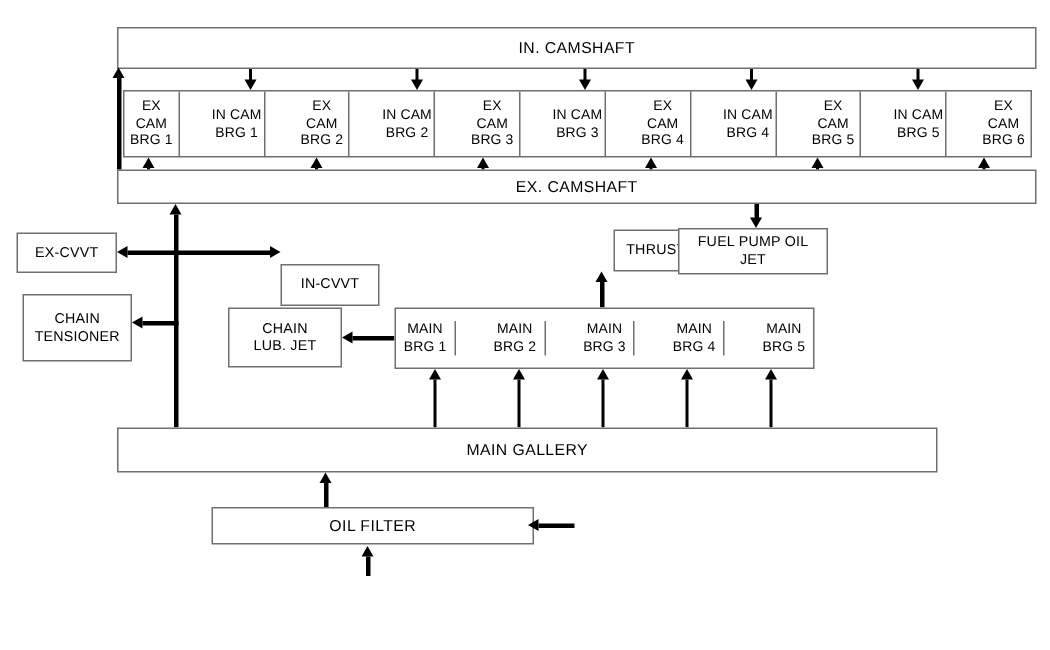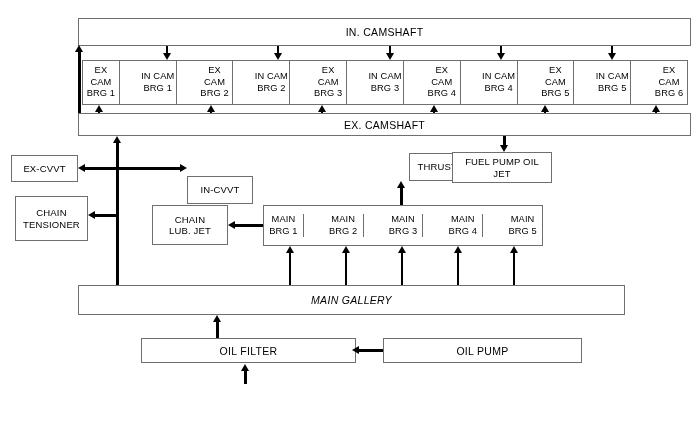--- a/index.html
+++ b/index.html
@@ -166,34 +166,31 @@
   <div class="arrow-up" style="left:286px;top:246px;"></div>
   <div class="vline" style="left:345px;top:253px;height:32px;"></div>
   <div class="arrow-up" style="left:342px;top:246px;"></div>
   <div class="vline" style="left:401px;top:253px;height:32px;"></div>
   <div class="arrow-up" style="left:398px;top:246px;"></div>
   <div class="vline" style="left:457px;top:253px;height:32px;"></div>
   <div class="arrow-up" style="left:454px;top:246px;"></div>
   <div class="vline" style="left:513px;top:253px;height:32px;"></div>
   <div class="arrow-up" style="left:510px;top:246px;"></div>
 
-  <div class="bar" style="left:78px;top:285px;width:547px;height:30px;font-style:italic;">
+  <div class="bar" style="left:78px;top:285px;width:547px;height:30px;">
     <span>MAIN GALLERY</span>
   </div>
 
   <div class="vline" style="left:216px;top:322px;height:16px;width:3px;"></div>
   <div class="arrow-up" style="left:213px;top:315px;"></div>
 
   <div class="bar" style="left:141px;top:338px;width:215px;height:25px;">
     <span>OIL FILTER</span>
   </div>
 
-  <div class="bar" style="left:383px;top:338px;width:199px;height:25px;">
-    <span>OIL PUMP</span>
-  </div>
 
   <div class="hline" style="left:359px;top:349px;width:24px;height:3px;"></div>
   <div class="arrow-left" style="left:352px;top:346px;"></div>
 
   <div class="vline" style="left:244px;top:371px;height:13px;width:3px;"></div>
   <div class="arrow-up" style="left:241px;top:364px;"></div>
 
 
 </div>
 

